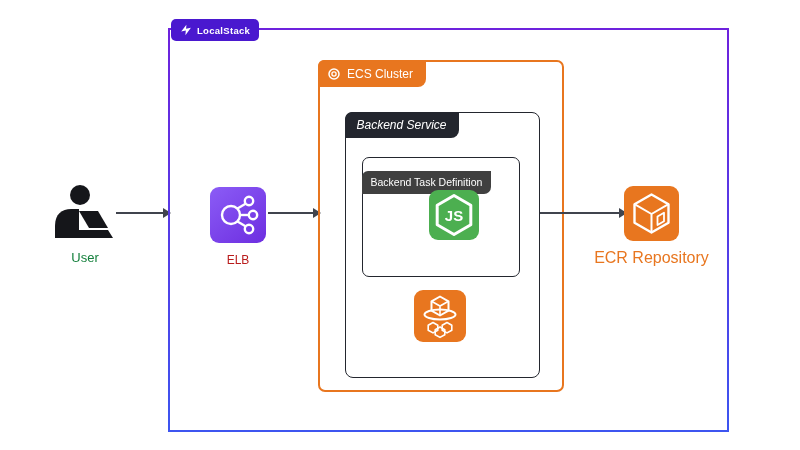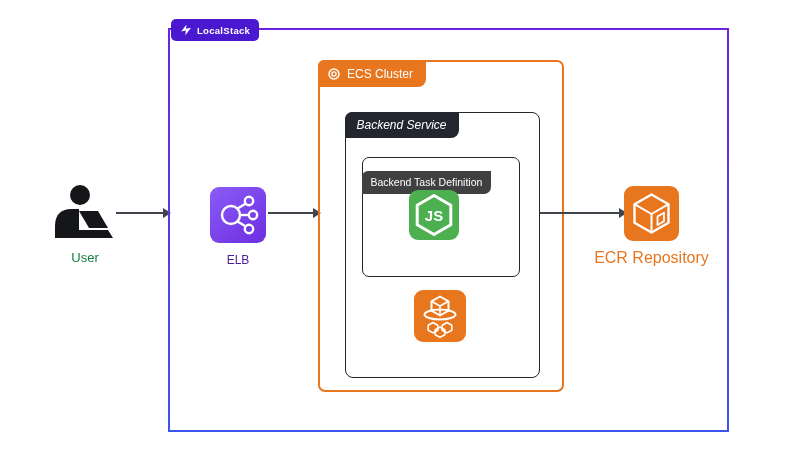--- a/index.html
+++ b/index.html
@@ -23,29 +23,29 @@
   
   .bs-box{left:345px;top:112px;width:193px;height:264px;border:1.5px solid #23262E;border-radius:8px;background:#fff;}
   .bs-tab{left:-1.5px;top:-1.5px;height:26px;padding:0 12px;background:#23262E;border-radius:7px 0 8px 0;font-size:12px;font-style:italic;}
 
   
   .td-box{left:362px;top:157px;width:156px;height:118px;border:1.5px solid #23262E;border-radius:7px;background:#fff;}
   .td-tab{left:-1.5px;top:-1.5px;height:23px;padding:0 9px;background:#404040;border-radius:6px 0 7px 0;font-size:10.5px;margin-top:14px;}
 
   
   .icon-sq{display:flex;align-items:center;justify-content:center;border-radius:9px;}
-  .node-icon{left:409px;top:190px;width:50px;height:50px;background:#4CAF50;}
+  .node-icon{left:429px;top:190px;width:50px;height:50px;background:#4CAF50;}
   .svc-icon{left:414px;top:290px;width:52px;height:52px;background:#E8761F;}
   .elb-icon{left:210px;top:187px;width:56px;height:56px;background:linear-gradient(140deg,#8B5CF6 0%,#6D2EE0 100%);}
   .ecr-icon{left:624px;top:186px;width:55px;height:55px;background:#E8761F;}
 
   
   .lbl{position:absolute;text-align:center;}
   .node-lbl{left:352px;top:249px;width:176px;color:#4CAF50;font-size:11.5px;}
-  .elb-lbl{left:208px;top:253px;width:60px;color:#4c1d95;font-size:12px;}
+  .elb-lbl{left:208px;top:253px;width:60px;color:#b91c1c;font-size:12px;}
   .ecr-lbl{left:591px;top:249px;width:121px;color:#E8761F;font-size:16px;}
   .user-lbl{left:45px;top:250px;width:80px;color:#15803d;font-size:13px;}
 
   
   .arrow{position:absolute;height:2px;background:#40444D;}
   .arrow::after{content:"";position:absolute;right:-7px;top:-4px;width:0;height:0;
     border-left:8px solid #40444D;border-top:5px solid transparent;border-bottom:5px solid transparent;}
   .arrow-1{left:116px;top:212px;width:48px;}
   .arrow-2{left:268px;top:212px;width:46px;}
   .arrow-3{left:540px;top:212px;width:80px;}

